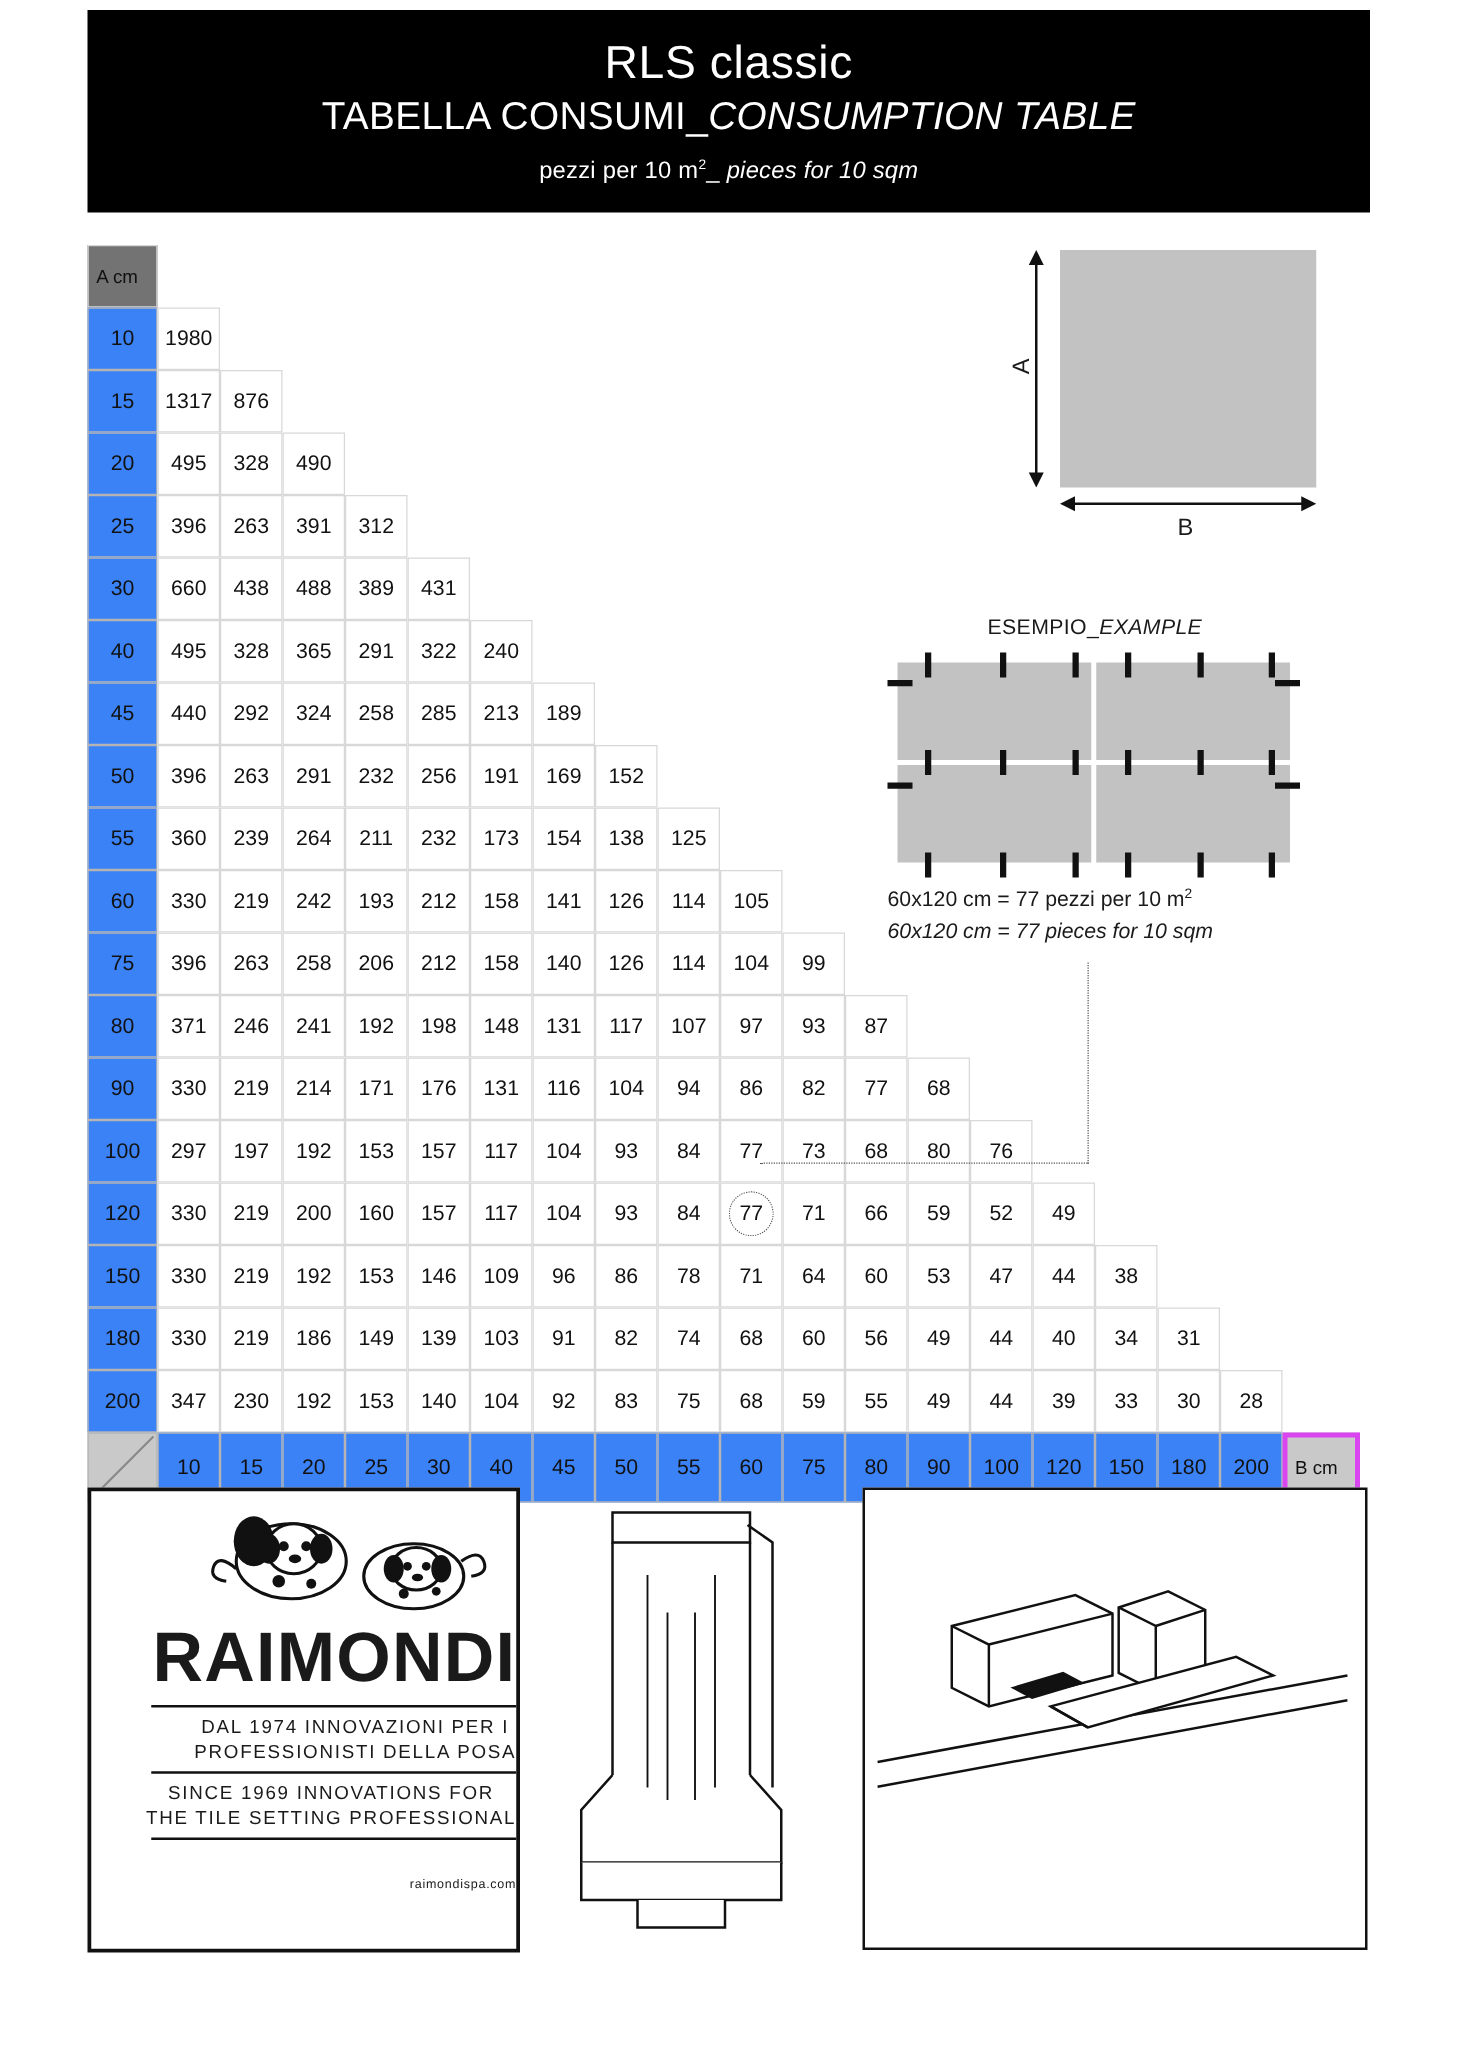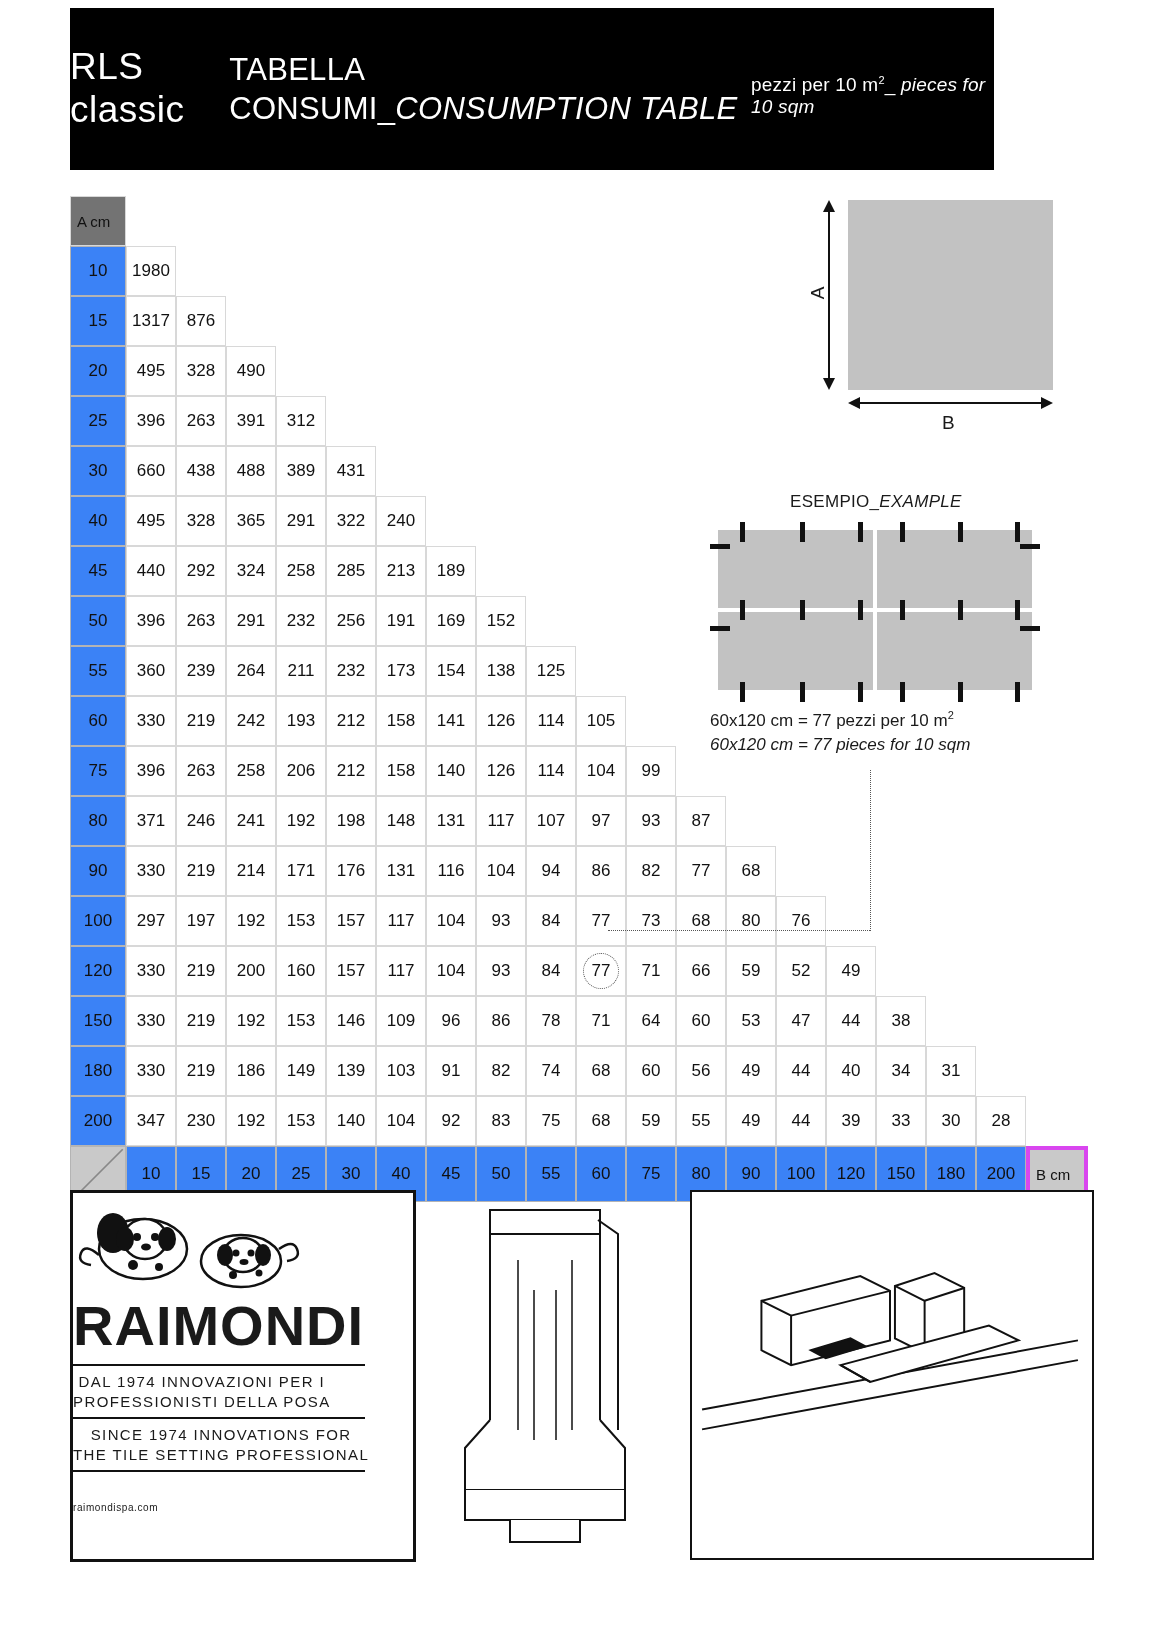--- a/index.html
+++ b/index.html
@@ -6,23 +6,23 @@
   body{
     width:1166px;height:1650px;
     background:#ffffff;
     font-family:"Liberation Sans", sans-serif;
     color:#1a1a1a;
     position:relative;
     overflow:hidden;
   }
   
   .header{
-    position:absolute;left:70px;top:8px;width:924px;height:162px;
+    position:absolute;left:70px;top:8px;width:1026px;height:162px;
     background:#000000;color:#ffffff;
-    display:flex;flex-direction:row;align-items:center;justify-content:center;
+    display:flex;flex-direction:column;align-items:center;justify-content:center;
   }
   .header .t1{font-size:37px;letter-spacing:.5px;line-height:1.15;font-weight:400;}
   .header .t2{font-size:31px;letter-spacing:.3px;line-height:1.25;margin-top:2px;}
   .header .t2 .ital{font-style:italic;}
   .header .t3{font-size:19px;margin-top:14px;letter-spacing:.2px;}
   .header .t3 .ital{font-style:italic;}
   sup{font-size:11px;vertical-align:super;}
 
   
   .table-wrap{position:absolute;left:70px;top:196px;}
@@ -71,21 +71,21 @@
   .ex-tile{position:absolute;background:#c2c2c2;}
   .clip{position:absolute;background:#111;}
   .ex-cap{position:absolute;left:710px;top:708px;font-size:17px;line-height:1.45;}
   .ex-cap .ital{font-style:italic;}
   .leader{position:absolute;border-left:1px dotted #555;border-bottom:1px dotted #555;}
 
   
   .logo-box{
     position:absolute;left:70px;top:1190px;width:340px;height:366px;
     border:3px solid #111;background:#fff;
-    display:flex;flex-direction:column;align-items:flex-start;
+    display:flex;flex-direction:column;align-items:flex-end;
   }
   .logo-word{font-size:56px;font-weight:700;letter-spacing:1px;margin-top:2px;}
   .logo-rule{width:86%;height:2px;background:#111;margin:6px 0;}
   .logo-line{font-size:15px;letter-spacing:1.4px;text-align:center;line-height:1.3;}
   .logo-site{font-size:10px;letter-spacing:.6px;margin-top:24px;}
   .dogs{width:250px;height:88px;margin-top:10px;}
 
   .prod-box{position:absolute;left:430px;top:1190px;width:230px;height:366px;}
   .prod-box2{position:absolute;left:690px;top:1190px;width:400px;height:366px;border:2px solid #111;background:#fff;}
 </style>
@@ -618,21 +618,21 @@
     <path d="M206 46 q14 -10 18 0 q4 10 -10 12" fill="#fff" stroke="#111" stroke-width="2.5"></path>
   </svg>
   <div class="logo-word">RAIMONDI</div>
   <div class="logo-rule"></div>
   <div class="logo-line">
     <div>DAL  1974  INNOVAZIONI  PER  I</div>
     <div>PROFESSIONISTI  DELLA  POSA</div>
   </div>
   <div class="logo-rule"></div>
   <div class="logo-line">
-    <div>SINCE  1974  INNOVATIONS  FOR</div>
+    <div>SINCE  1969  INNOVATIONS  FOR</div>
     <div>THE  TILE  SETTING  PROFESSIONAL</div>
   </div>
   <div class="logo-rule"></div>
   <div class="logo-site">raimondispa.com</div>
 </div>
 
 <div class="prod-box">
   <svg viewBox="0 0 230 366" width="230" height="366">
     <path d="M60 20 L170 20 L170 44 L60 44 Z" fill="#fff" stroke="#111" stroke-width="2"></path>
     <path d="M60 44 L60 230 M170 44 L170 230" fill="none" stroke="#111" stroke-width="2"></path>

